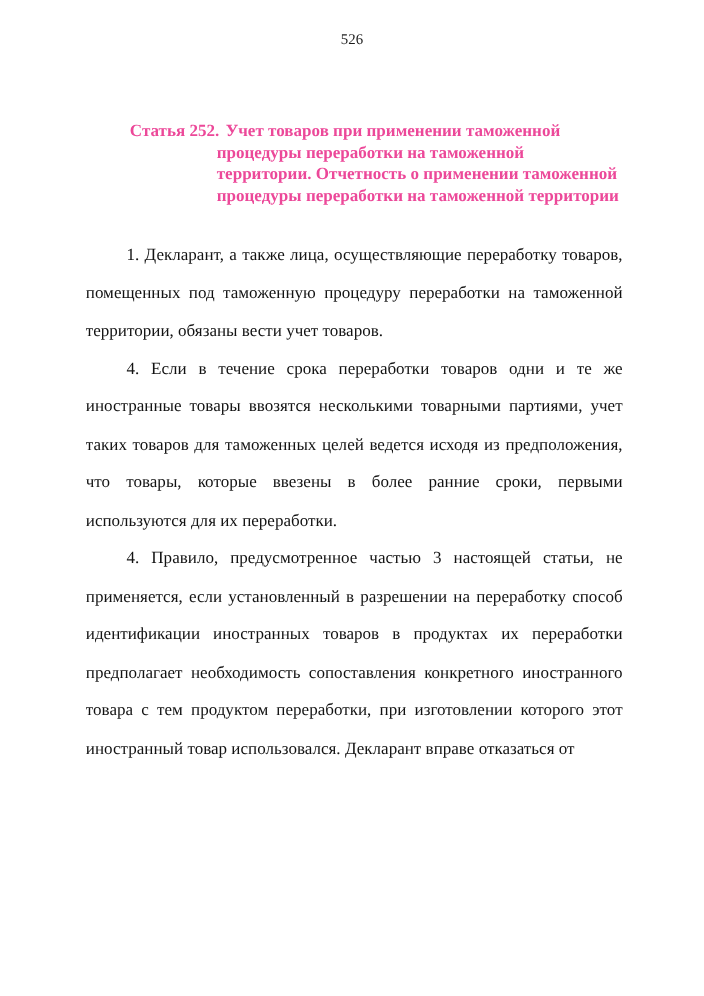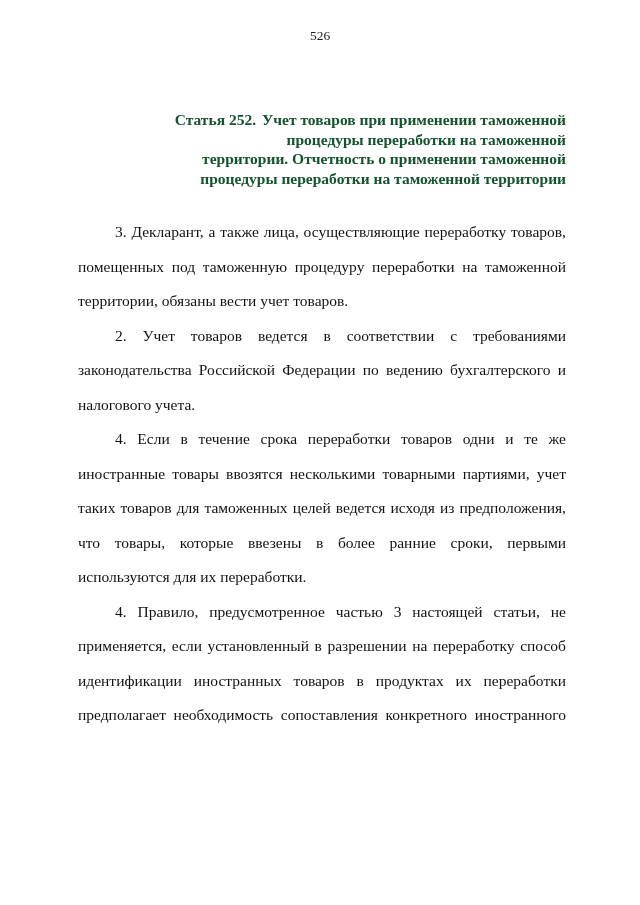--- a/index.html
+++ b/index.html
@@ -32,22 +32,22 @@
     left: 78px;
     width: 488px;
   }
   .heading {
     margin: 0 0 27px 40px;
     padding-left: 79px;
     text-indent: -79px;
     font-weight: bold;
     font-size: 15.5px;
     line-height: 19.5px;
-    text-align: right;
-    color: #14532d;
+    text-align: left;
+    color: #ec4899;
   }
   .heading .label {
     padding-right: 2px;
   }
   .body-paragraph {
     margin: 0;
     font-size: 15.5px;
     line-height: 34.5px;
     text-align: justify;
     text-indent: 37px;
@@ -58,23 +58,22 @@
 <body>
 
 <div class="page">
 
   <div class="page-number">526</div>
 
   <div class="content">
 
     <p class="heading"><span class="label">Статья 252.</span> <span>Учет товаров при применении таможенной процедуры переработки на таможенной территории. Отчетность о применении таможенной процедуры переработки на таможенной территории</span></p>
 
-    <p class="body-paragraph">3. Декларант, а также лица, осуществляющие переработку товаров, помещенных под таможенную процедуру переработки на таможенной территории, обязаны вести учет товаров.</p>
+    <p class="body-paragraph">1. Декларант, а также лица, осуществляющие переработку товаров, помещенных под таможенную процедуру переработки на таможенной территории, обязаны вести учет товаров.</p>
 
-    <p class="body-paragraph">2. Учет товаров ведется в соответствии с требованиями законодательства Российской Федерации по ведению бухгалтерского и налогового учета.</p>
 
     <p class="body-paragraph">4. Если в течение срока переработки товаров одни и те же иностранные товары ввозятся несколькими товарными партиями, учет таких товаров для таможенных целей ведется исходя из предположения, что товары, которые ввезены в более ранние сроки, первыми используются для их переработки.</p>
 
     <p class="body-paragraph">4. Правило, предусмотренное частью 3 настоящей статьи, не применяется, если установленный в разрешении на переработку способ идентификации иностранных товаров в продуктах их переработки предполагает необходимость сопоставления конкретного иностранного товара с тем продуктом переработки, при изготовлении которого этот иностранный товар использовался. Декларант вправе отказаться от</p>
 
   </div>
 
 </div>
 
 </body></html>

